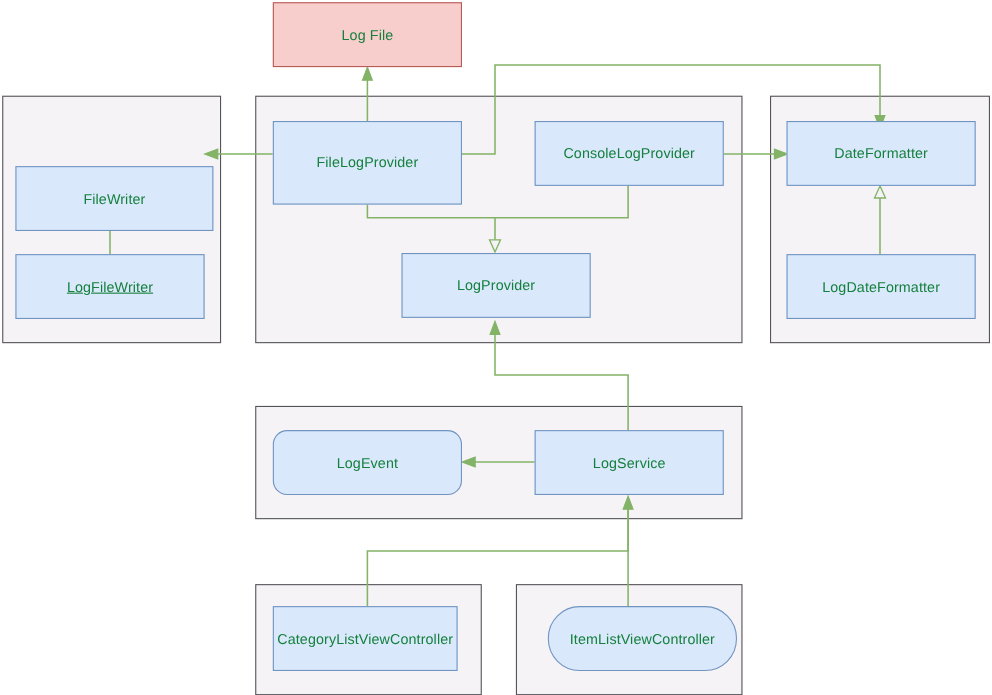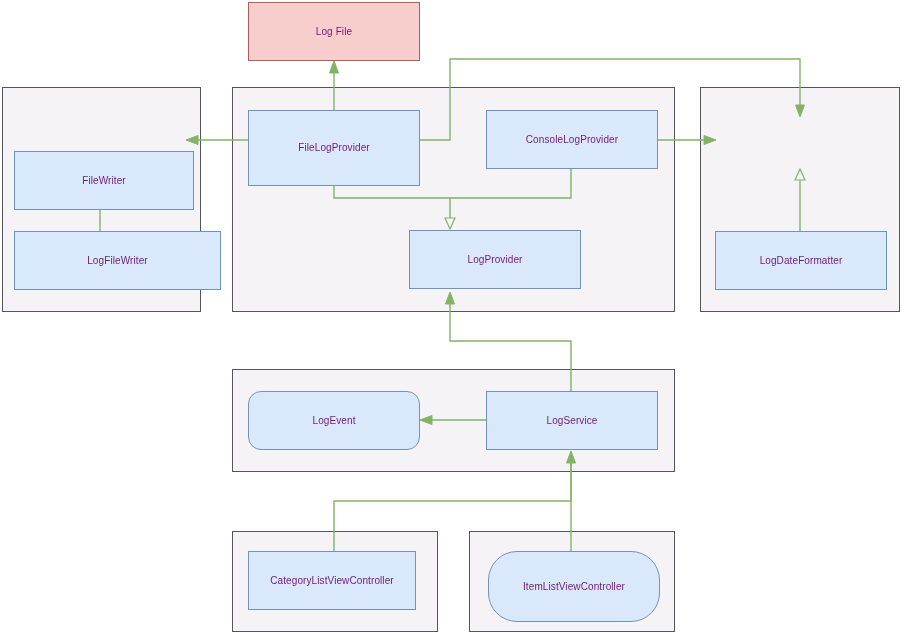--- a/index.html
+++ b/index.html
@@ -26,22 +26,22 @@
   }
   .node {
     position: absolute;
     box-sizing: border-box;
     background: #dae8fc;
     border: 1px solid #7094c0;
     display: flex;
     align-items: center;
     justify-content: center;
     text-align: center;
-    color: #701a75;
-    font-size: 10px;
+    color: #15803d;
+    font-size: 13px;
     font-family: "Liberation Sans", sans-serif;
     line-height: 1.2;
     letter-spacing: 0.1px;
   }
   .node.file {
     background: #f8cecc;
     border: 1px solid #b75b55;
   }
   svg.edges {
     position: absolute;
@@ -119,32 +119,33 @@
     <path class="edge" d="M 334,551 L 334,501 L 571,501 L 571,462"></path>
 
     <path class="edge" d="M 571,551 L 571,462"></path>
     <path class="arrow-solid" d="M 571,451 L 566.5,463 L 575.5,463 Z"></path>
   </svg>
 
   <div class="node file" style="left:248px; top:2px; width:172px; height:59px;">Log File</div>
 
   <div class="node" style="left:14px; top:110px; width:180px; height:59px;margin-top:41px;">FileWriter</div>
 
-  <div class="node" style="left:14px; top:231px; width:207px; height:59px;">LogFileWriter</div>
+  <div class="node" style="left:14px; top:231px; width:172px; height:59px;text-decoration:underline;">LogFileWriter</div>
 
   <div class="node" style="left:248px; top:110px; width:172px; height:76px;">FileLogProvider</div>
 
   <div class="node" style="left:486px; top:110px; width:172px; height:59px;">ConsoleLogProvider</div>
 
-  <div class="node" style="left:365px; top:230px; width:172px; height:59px;margin-left:44px;">LogProvider</div>
+  <div class="node" style="left:365px; top:230px; width:172px; height:59px;">LogProvider</div>
 
+  <div class="node" style="left:715px; top:110px; width:172px; height:59px;">DateFormatter</div>
 
   <div class="node" style="left:715px; top:231px; width:172px; height:59px;text-align:center;">LogDateFormatter</div>
 
   <div class="node" style="left:248px; top:391px; width:172px; height:59px;border-radius:13px;">LogEvent</div>
 
   <div class="node" style="left:486px; top:391px; width:172px; height:59px;text-align:right;">LogService</div>
 
   <div class="node" style="left:248px; top:551px; width:168px; height:59px;">CategoryListViewController</div>
 
-  <div class="node" style="left:488px; top:551px; width:172px; height:71px;border-radius:29px;">ItemListViewController</div>
+  <div class="node" style="left:498px; top:551px; width:172px; height:59px;border-radius:29px;">ItemListViewController</div>
 
 </div>
 
 </body></html>

